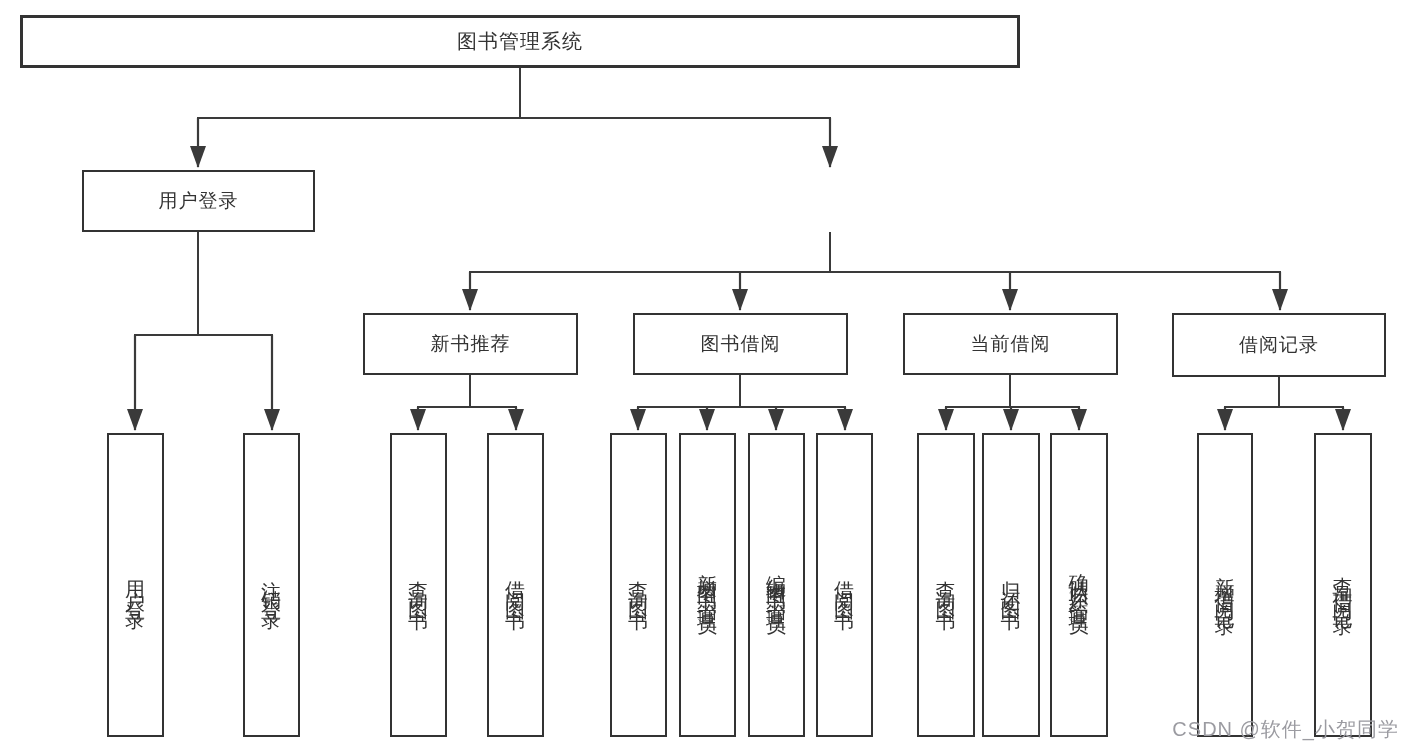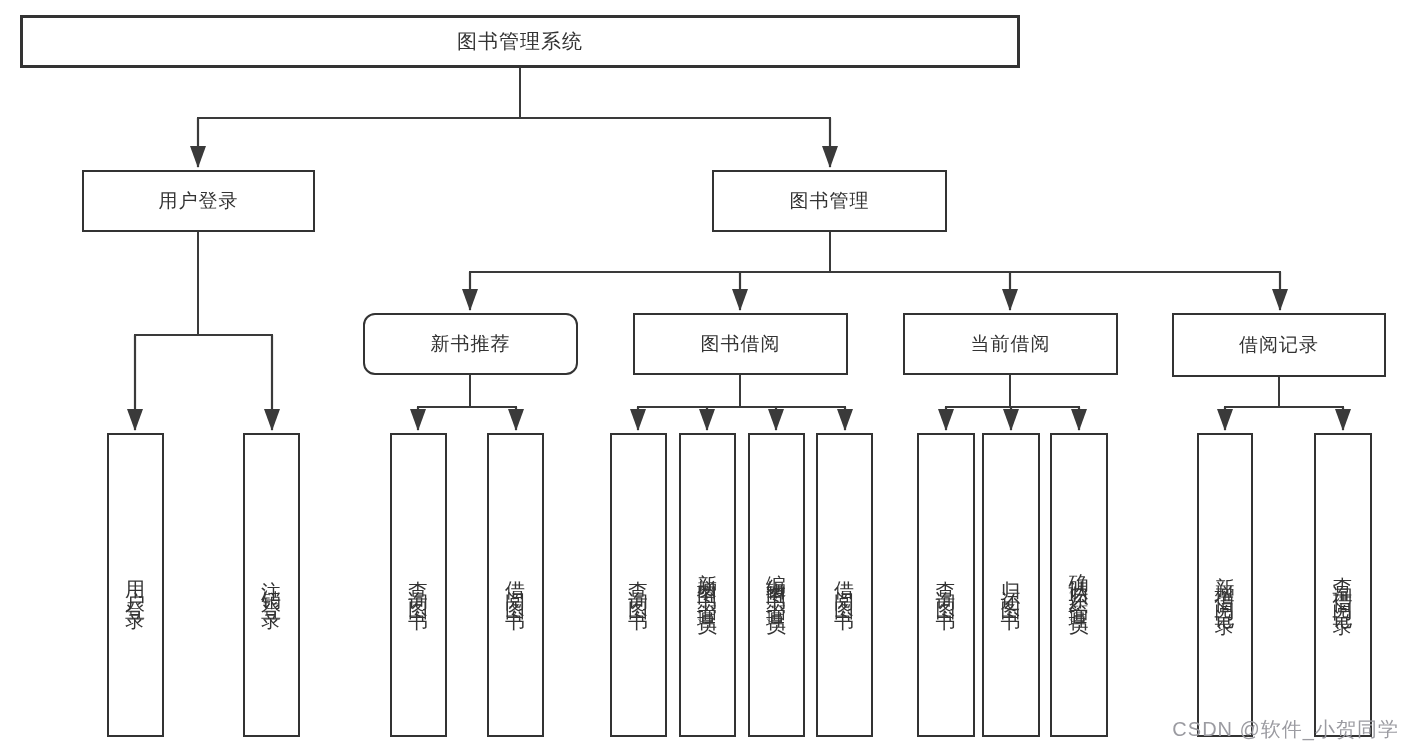--- a/index.html
+++ b/index.html
@@ -108,23 +108,22 @@
     <line x1="946" y1="407" x2="946" y2="430" marker-end="url(#arrow)"></line>
     <line x1="1011" y1="407" x2="1011" y2="430" marker-end="url(#arrow)"></line>
     <line x1="1079" y1="407" x2="1079" y2="430" marker-end="url(#arrow)"></line>
     <line x1="1225" y1="407" x2="1225" y2="430" marker-end="url(#arrow)"></line>
     <line x1="1343" y1="407" x2="1343" y2="430" marker-end="url(#arrow)"></line>
   </svg>
 
   <div class="node root" style="left:20px; top:15px; width:1000px; height:53px;">图书管理系统</div>
 
   <div class="node" style="left:82px; top:170px; width:233px; height:62px;">用户登录</div>
-  <div class="node" style="left:712px; top:170px; width:235px; height:62px;">图书管理</div>
 
-  <div class="node" style="left:363px; top:313px; width:215px; height:62px;border-radius:12px;">新书推荐</div>
+  <div class="node" style="left:363px; top:313px; width:215px; height:62px;">新书推荐</div>
   <div class="node" style="left:633px; top:313px; width:215px; height:62px;">图书借阅</div>
   <div class="node" style="left:903px; top:313px; width:215px; height:62px;">当前借阅</div>
   <div class="node" style="left:1172px; top:313px; width:214px; height:64px;">借阅记录</div>
 
   <div class="node leaf" style="left:107px; top:433px; width:57px; height:304px;">
     <span class="vtext">用户登录</span>
   </div>
   <div class="node leaf" style="left:243px; top:433px; width:57px; height:304px;">
     <span class="vtext">注销登录</span>
   </div>

